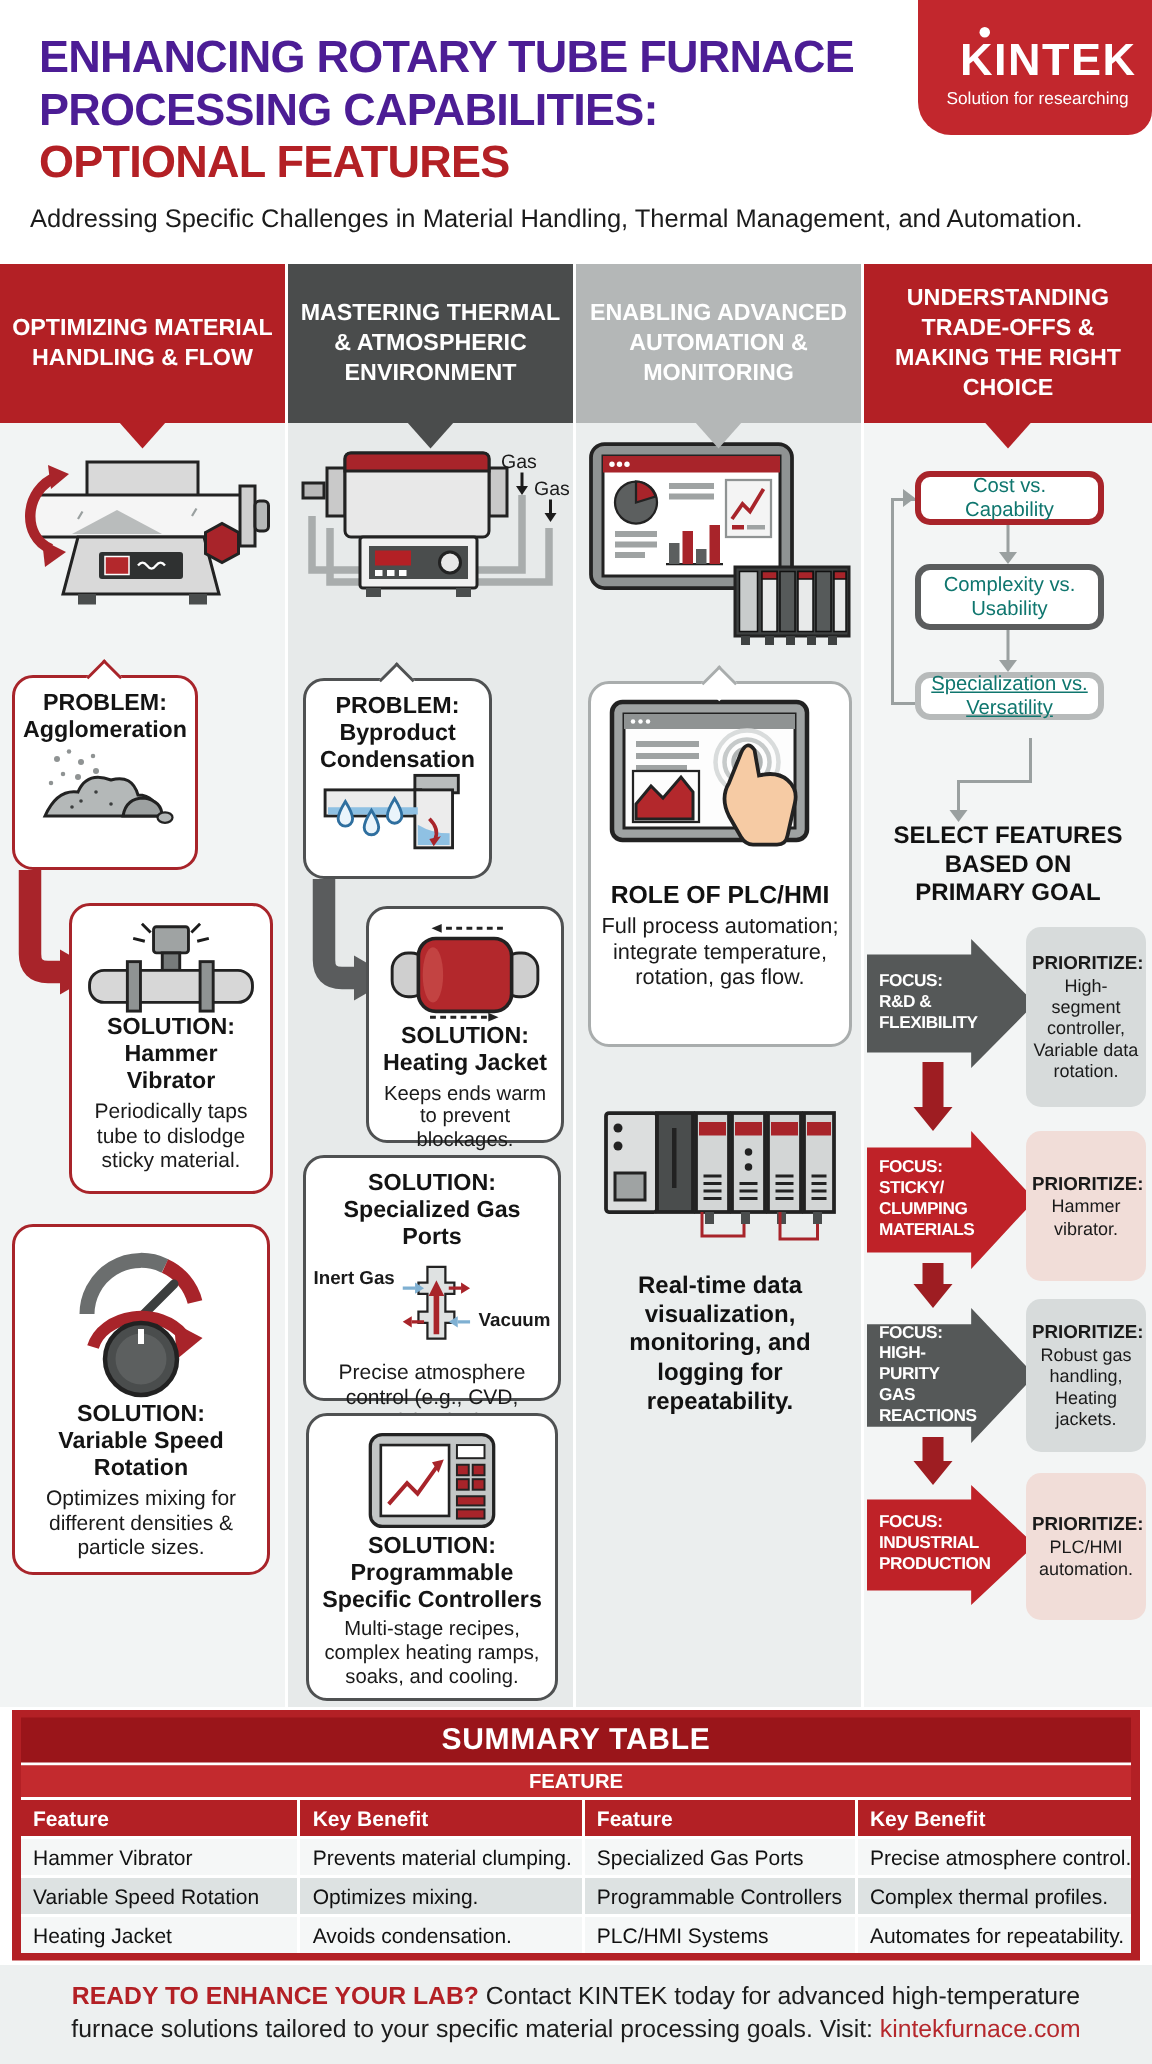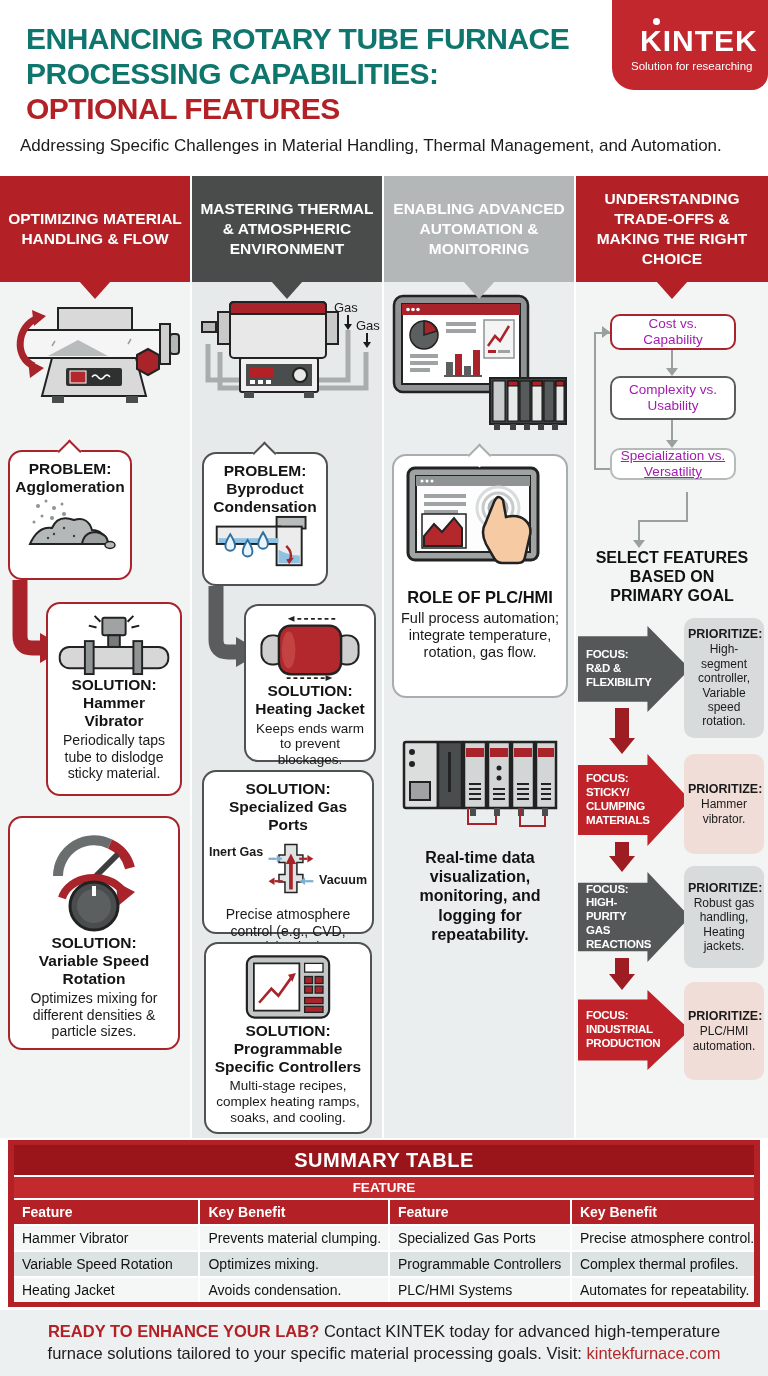--- a/index.html
+++ b/index.html
@@ -1,20 +1,20 @@
 <!DOCTYPE html>
 <html><head>
 <meta charset="utf-8">
 <style>
   html,body{margin:0;padding:0;background:#fff;}
   .page{position:relative;width:768px;height:1376px;background:#fff;overflow:hidden;
         font-family:"Liberation Sans",sans-serif;color:#1a1a1a;}
 
   
-  .hdr-t{position:absolute;left:26px;font-weight:bold;letter-spacing:-0.5px;color:#0f766e;font-size:30px;white-space:nowrap;}
+  .hdr-t{position:absolute;left:26px;font-weight:bold;letter-spacing:-0.5px;color:#4c1d95;font-size:30px;white-space:nowrap;}
   .t1{top:22px;} .t2{top:57px;} .t3{top:92px;color:#b32025;}
   .hdr-sub{position:absolute;left:20px;top:136px;font-size:17px;color:#1b1b1b;white-space:nowrap;}
   .logo{position:absolute;right:0;top:0;width:156px;height:90px;background:#c2272d;border-radius:0 0 16px 22px;}
   .logo-name{position:absolute;left:28px;top:24px;font-size:30px;font-weight:bold;color:#fff;letter-spacing:1px;}
   .logo-dot{position:absolute;left:41px;top:18px;width:7px;height:7px;border-radius:50%;background:#fff;}
   .logo-tag{position:absolute;left:19px;top:60px;font-size:11.5px;color:#fff;}
 
   
   .cols{position:absolute;top:176px;left:0;width:768px;height:962px;display:flex;}
   .col{position:relative;width:192px;height:100%;box-sizing:border-box;}
@@ -36,23 +36,23 @@
        text-align:center;padding:8px 5px;}
   .br-red{border-color:#a8242a;} .br-dark{border-color:#4f5152;} .br-gray{border-color:#a9adad;}
   .bubble::before{content:"";position:absolute;top:-9px;left:50%;width:15px;height:15px;margin-left:-9px;
        background:#fff;transform:rotate(45deg);border-left:2.5px solid;border-top:2.5px solid;border-color:inherit;}
   .lbl,.nm{font-weight:bold;font-size:15.5px;line-height:1.15;color:#141414;}
   .ds{font-size:14px;line-height:1.16;color:#1a1a1a;margin-top:3px;}
   .ds-sm{font-size:13.5px;}
   .abs{position:absolute;}
 
   
-  .flowbox{position:absolute;left:34px;width:126px;background:#fff;border:2px solid #737373;border-radius:10px;
+  .flowbox{position:absolute;left:34px;width:126px;background:#fff;border:4px solid #737373;border-radius:10px;
       display:flex;align-items:center;justify-content:center;text-align:center;font-size:13.5px;
-      box-sizing:border-box;padding:2px 6px;line-height:1.15;color:#a21caf;}
+      box-sizing:border-box;padding:2px 6px;line-height:1.15;color:#0f766e;}
   .cline{position:absolute;width:2px;background:#9aa0a0;}
   .hline{position:absolute;height:2px;background:#9aa0a0;}
   .ah-d{position:absolute;width:0;height:0;border-left:6px solid transparent;border-right:6px solid transparent;border-top:8px solid #9aa0a0;}
   .ah-r{position:absolute;width:0;height:0;border-top:6px solid transparent;border-bottom:6px solid transparent;border-left:8px solid #9aa0a0;}
   .loop{position:absolute;left:18px;top:50px;width:16px;height:138px;border:2px solid #9aa0a0;border-right:none;box-sizing:border-box;}
   .select-t{position:absolute;left:16px;top:266px;width:160px;text-align:center;font-weight:bold;font-size:16px;line-height:1.2;color:#111;}
   .farrow{position:absolute;left:2px;width:112px;color:#fff;font-weight:bold;font-size:11.5px;letter-spacing:-0.3px;
       line-height:1.2;display:flex;flex-direction:column;justify-content:center;text-align:left;
       padding:6px 40px 6px 8px;box-sizing:border-box;
       clip-path:polygon(0 12%,62% 12%,62% 0,100% 50%,62% 100%,62% 88%,0 88%);}
@@ -474,21 +474,21 @@
         <div class="ah-d" style="left:57px;top:258px;"></div>
 
         <div class="select-t">SELECT FEATURES BASED ON PRIMARY GOAL</div>
 
         <div class="farrow fa-dark" style="top:344px;height:86px;">
           <span>FOCUS:</span>
           <span>R&amp;D &amp; FLEXIBILITY</span>
         </div>
         <div class="pbox pb-gray" style="top:336px;height:120px;">
           <span class="pbl">PRIORITIZE:</span>
-          <span>High-segment controller, Variable speed rotation.</span>
+          <span>High-segment controller, Variable data rotation.</span>
         </div>
         <div class="rcon" style="top:426px;height:30px;"></div>
         <div class="rah" style="top:456px;"></div>
 
         <div class="farrow fa-red" style="top:472px;height:92px;">
           <span>FOCUS:</span>
           <span>STICKY/ CLUMPING MATERIALS</span>
         </div>
         <div class="pbox pb-pink" style="top:472px;height:100px;">
           <span class="pbl">PRIORITIZE:</span>

